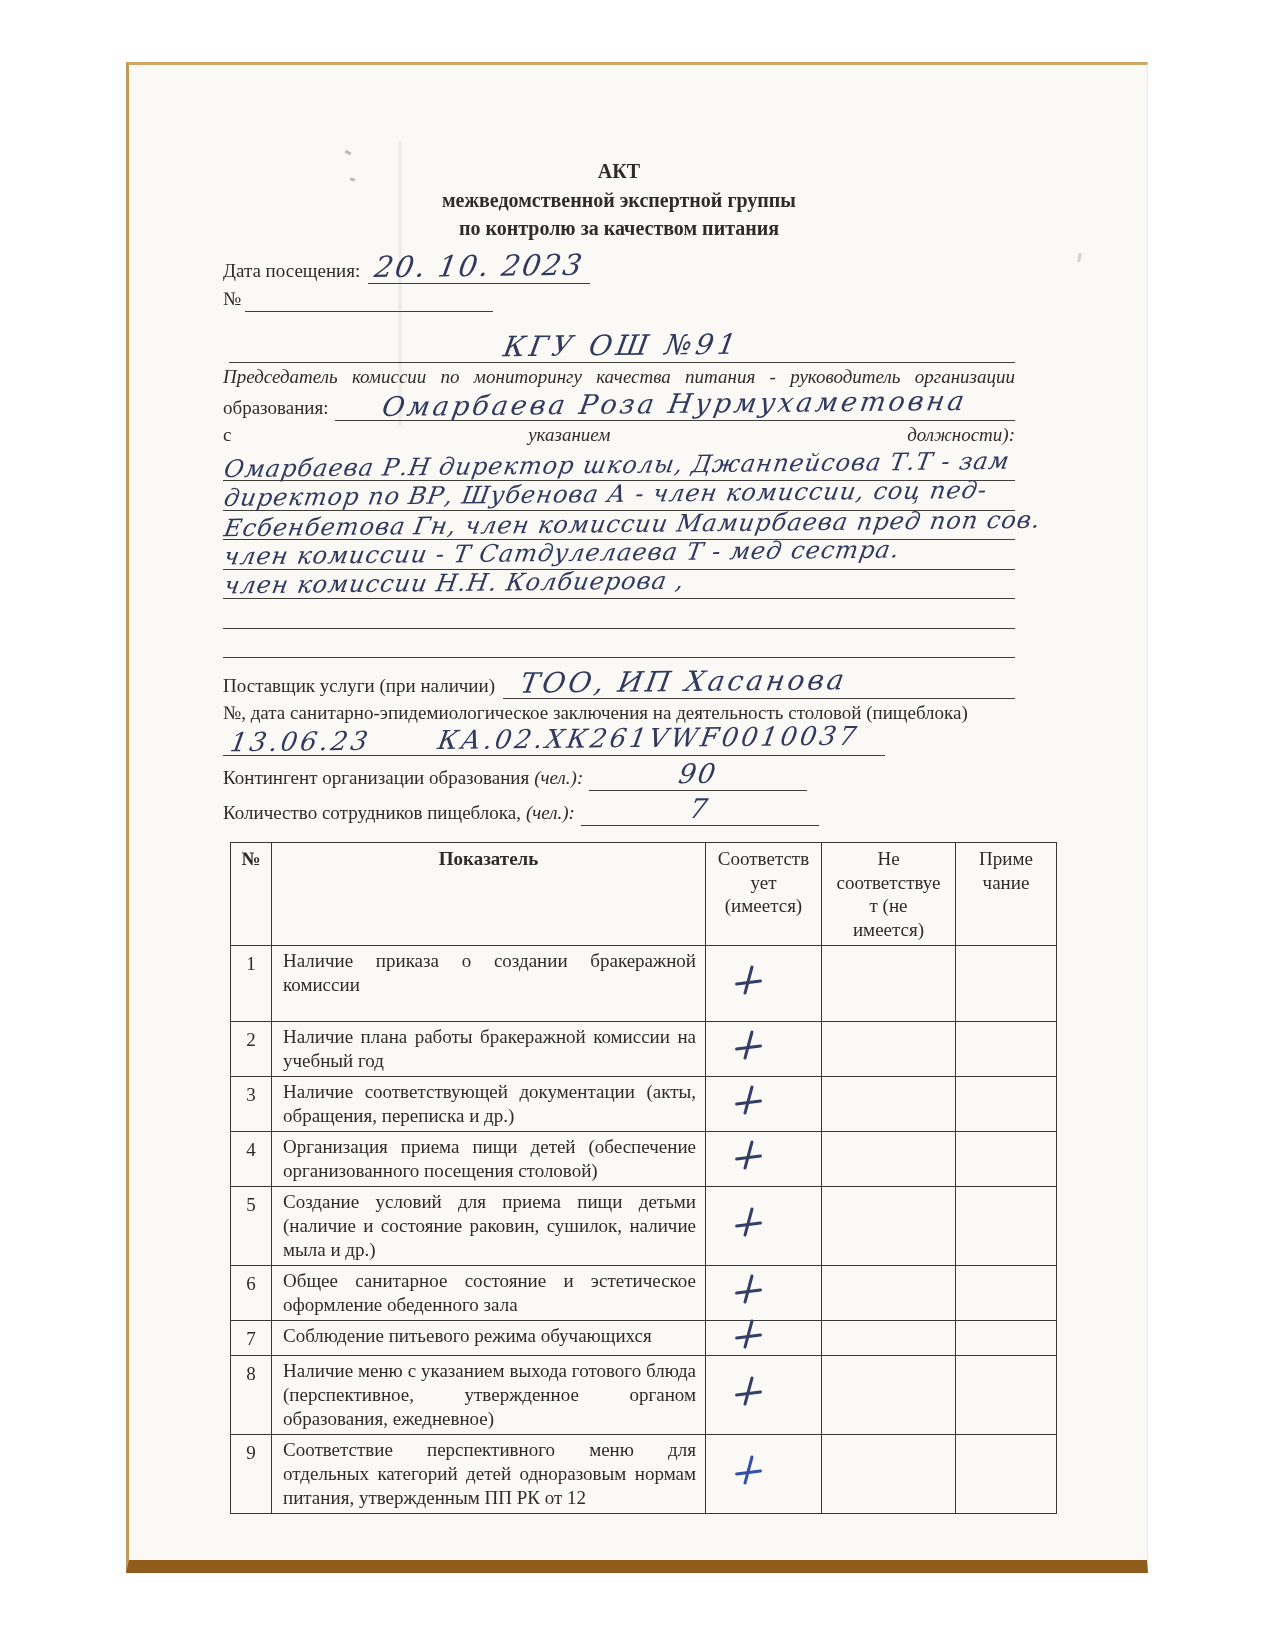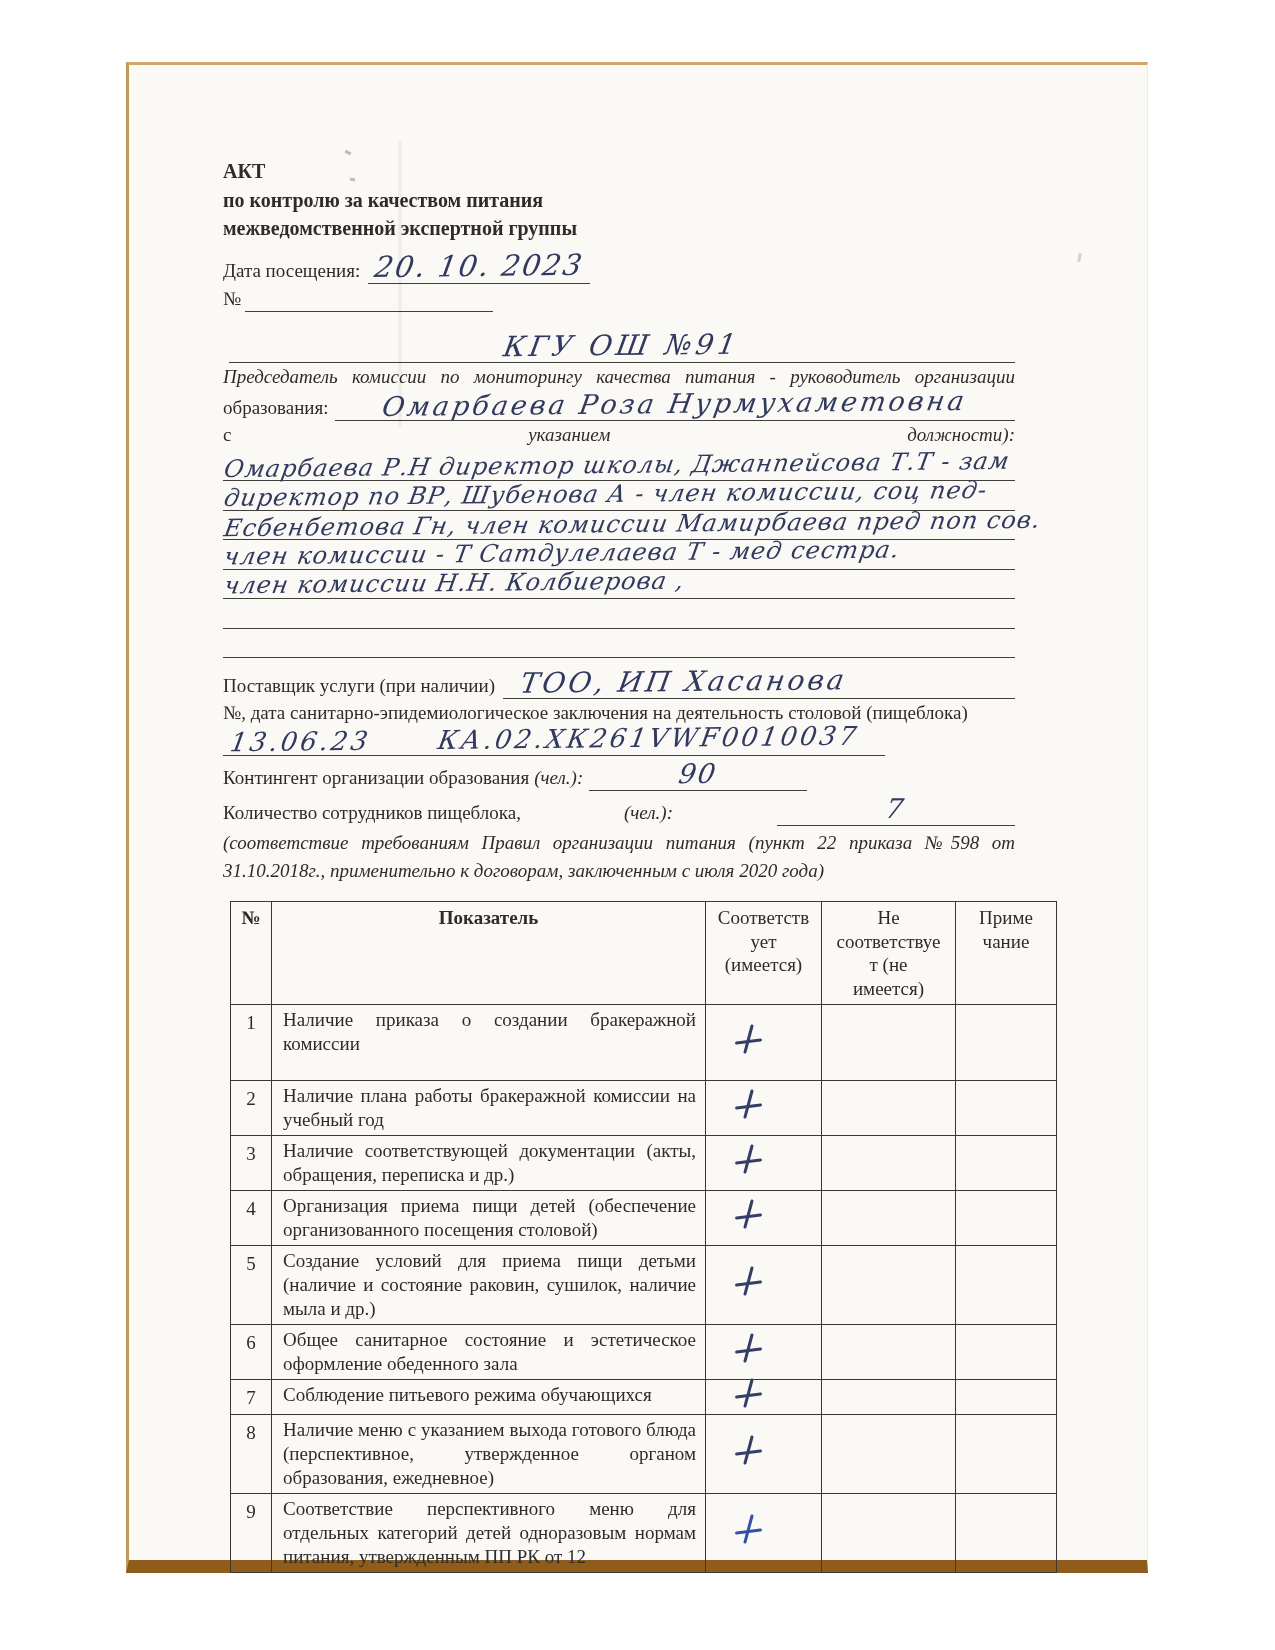--- a/index.html
+++ b/index.html
@@ -8,21 +8,21 @@
   }
   *{margin:0;padding:0;box-sizing:border-box;}
   html,body{background:#ffffff;}
   body{width:1275px;height:1650px;position:relative;overflow:hidden;
        font-family:"Liberation Serif","DejaVu Serif",serif;color:var(--text);}
   .paper{position:absolute;left:126px;top:62px;width:1022px;height:1511px;
          background:var(--paper);
          border-top:3px solid #cfa768;border-left:3px solid #c09a58;
          border-right:1px solid #eceae4;border-bottom:13px solid #8f5c1c;}
   .content{position:absolute;left:94px;top:0;width:792px;font-size:19px;line-height:27px;}
-  .title-block{margin-top:92px;text-align:left;font-weight:bold;font-size:20px;line-height:28.5px;}
+  .title-block{margin-top:92px;text-align:center;font-weight:bold;font-size:20px;line-height:28.5px;}
   .line{display:flex;align-items:flex-end;}
   .u{display:inline-block;border-bottom:1.6px solid var(--rule);text-align:center;}
   .u-fill{flex:1;border-bottom:1.6px solid var(--rule);text-align:center;}
   .hw{font-family:"DejaVu Serif",serif;font-style:italic;color:var(--ink);
       display:inline-block;transform:skewX(-10deg) rotate(-0.6deg);
       letter-spacing:2px;white-space:pre;line-height:1;}
   .just{text-align:justify;text-align-last:justify;font-style:italic;}
   .it{font-style:italic;}
   .hw-lines{margin-top:4px;}
   .hw-line-row{height:29.5px;border-bottom:1.6px solid var(--rule);
@@ -55,22 +55,22 @@
 <div class="paper">
   <div class="crease"></div>
   <div class="artifact" style="left:216px;top:86px;width:6px;height:3px;transform:rotate(25deg);"></div>
   <div class="artifact" style="left:221px;top:113px;width:5px;height:3px;transform:rotate(15deg);"></div>
   <div class="artifact" style="left:949px;top:188px;width:3px;height:9px;transform:rotate(12deg);opacity:.6;"></div>
 
   <div class="content">
 
     <div class="title-block">
       <div>АКТ</div>
+      <div>межведомственной экспертной группы</div>
       <div>по контролю за качеством питания</div>
-      <div>межведомственной экспертной группы</div>
     </div>
 
     <div class="line" style="margin-top:9px;">
       <span>Дата посещения:</span>
       <span class="u" style="width:222px;margin-left:8px;"><span class="hw" style="font-size:29px;">20. 10. 2023</span></span>
     </div>
 
     <div class="line" style="margin-top:1px;">
       <span>№</span>
       <span class="u" style="width:248px;margin-left:4px;height:24px;"><span class="hw"></span></span>
@@ -111,27 +111,26 @@
     <div class="line">
       <span class="u" style="width:662px;text-align:left;"><span class="hw" style="font-size:26px;letter-spacing:3px;margin-left:8px;">13.06.23      КА.02.ХК261VWF0010037</span></span>
     </div>
 
     <div class="line" style="margin-top:4px;">
       <span>Контингент организации образования</span>
       <span class="it" style="margin-left:5px;">(чел.):</span>
       <span class="u" style="width:218px;margin-left:6px;"><span class="hw" style="font-size:27px;">90</span></span>
     </div>
 
-    <div class="line" style="margin-top:4px;justify-content:space-between;">
+    <div class="line" style="margin-top:4px;">
       <span>Количество сотрудников пищеблока,</span>
       <span class="it" style="margin-left:5px;">(чел.):</span>
       <span class="u" style="width:238px;margin-left:6px;"><span class="hw" style="font-size:27px;">7</span></span>
     </div>
 
-    <div class="note-par">(соответствие требованиям Правил организации питания (пункт 22 приказа №598 от 31.10.2018г., применительно к договорам, заключенным с июля 2020 года)</div>
 
     <table>
       <colgroup>
         <col style="width:41px;">
           <col style="width:434px;">
           <col style="width:116px;">
           <col style="width:134px;">
           <col style="width:101px;">
       </colgroup>
       <thead>

